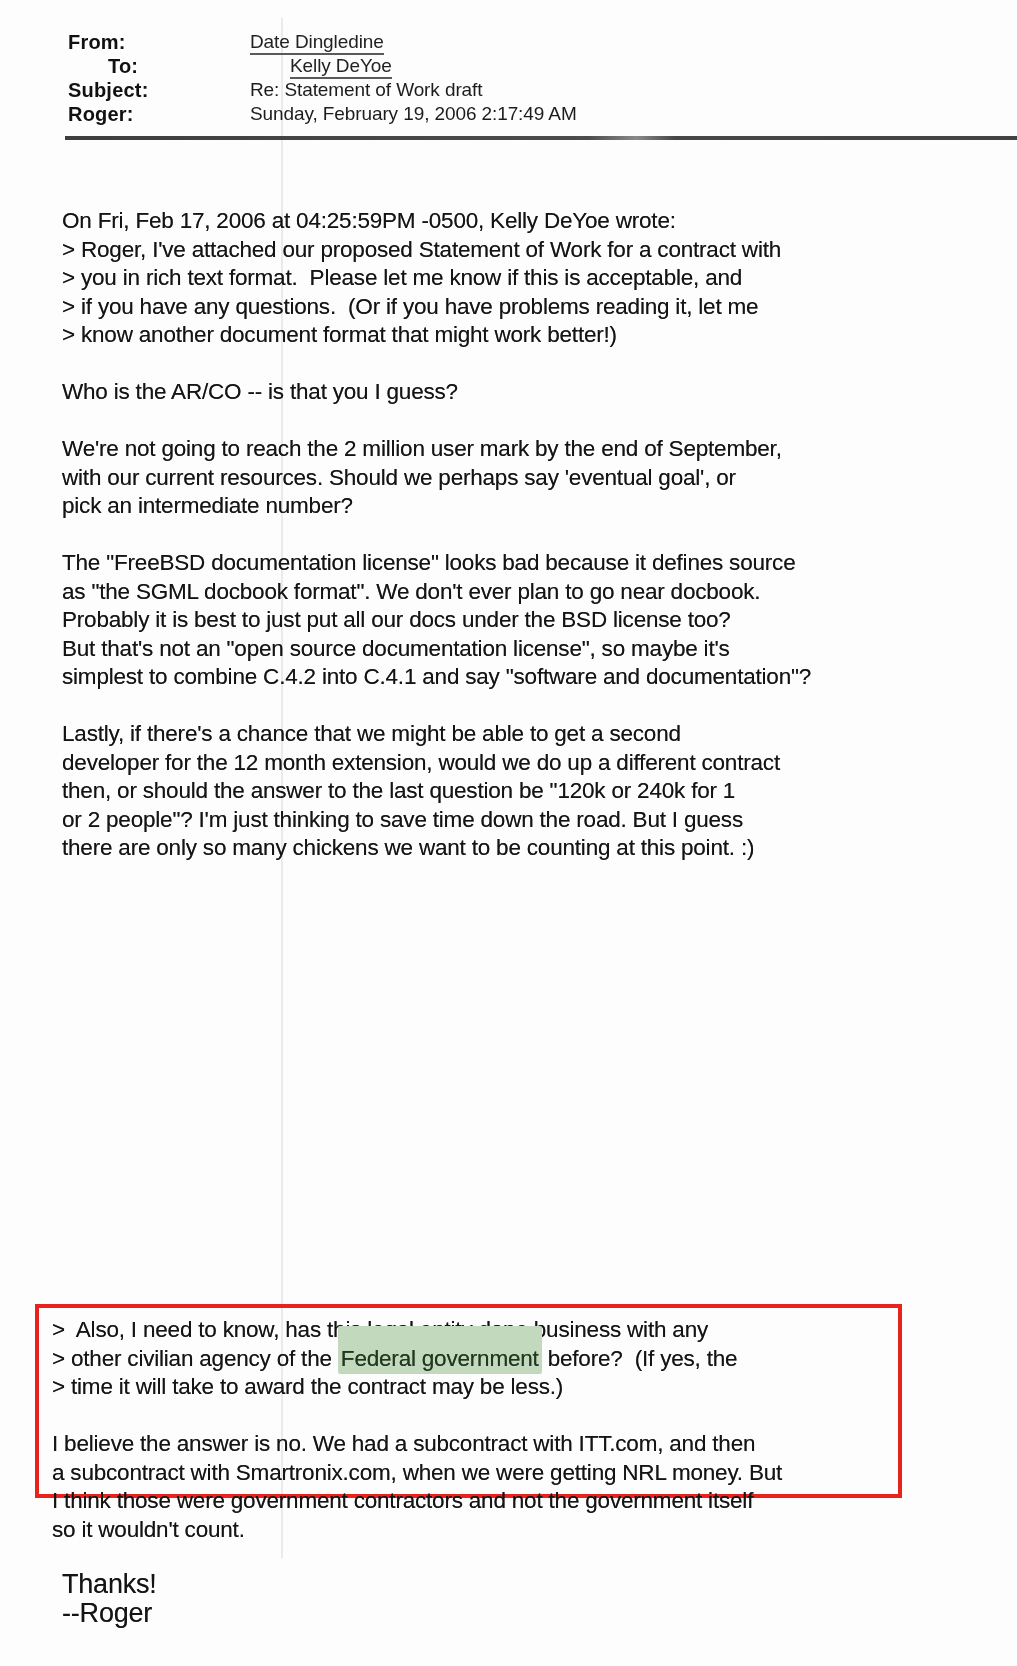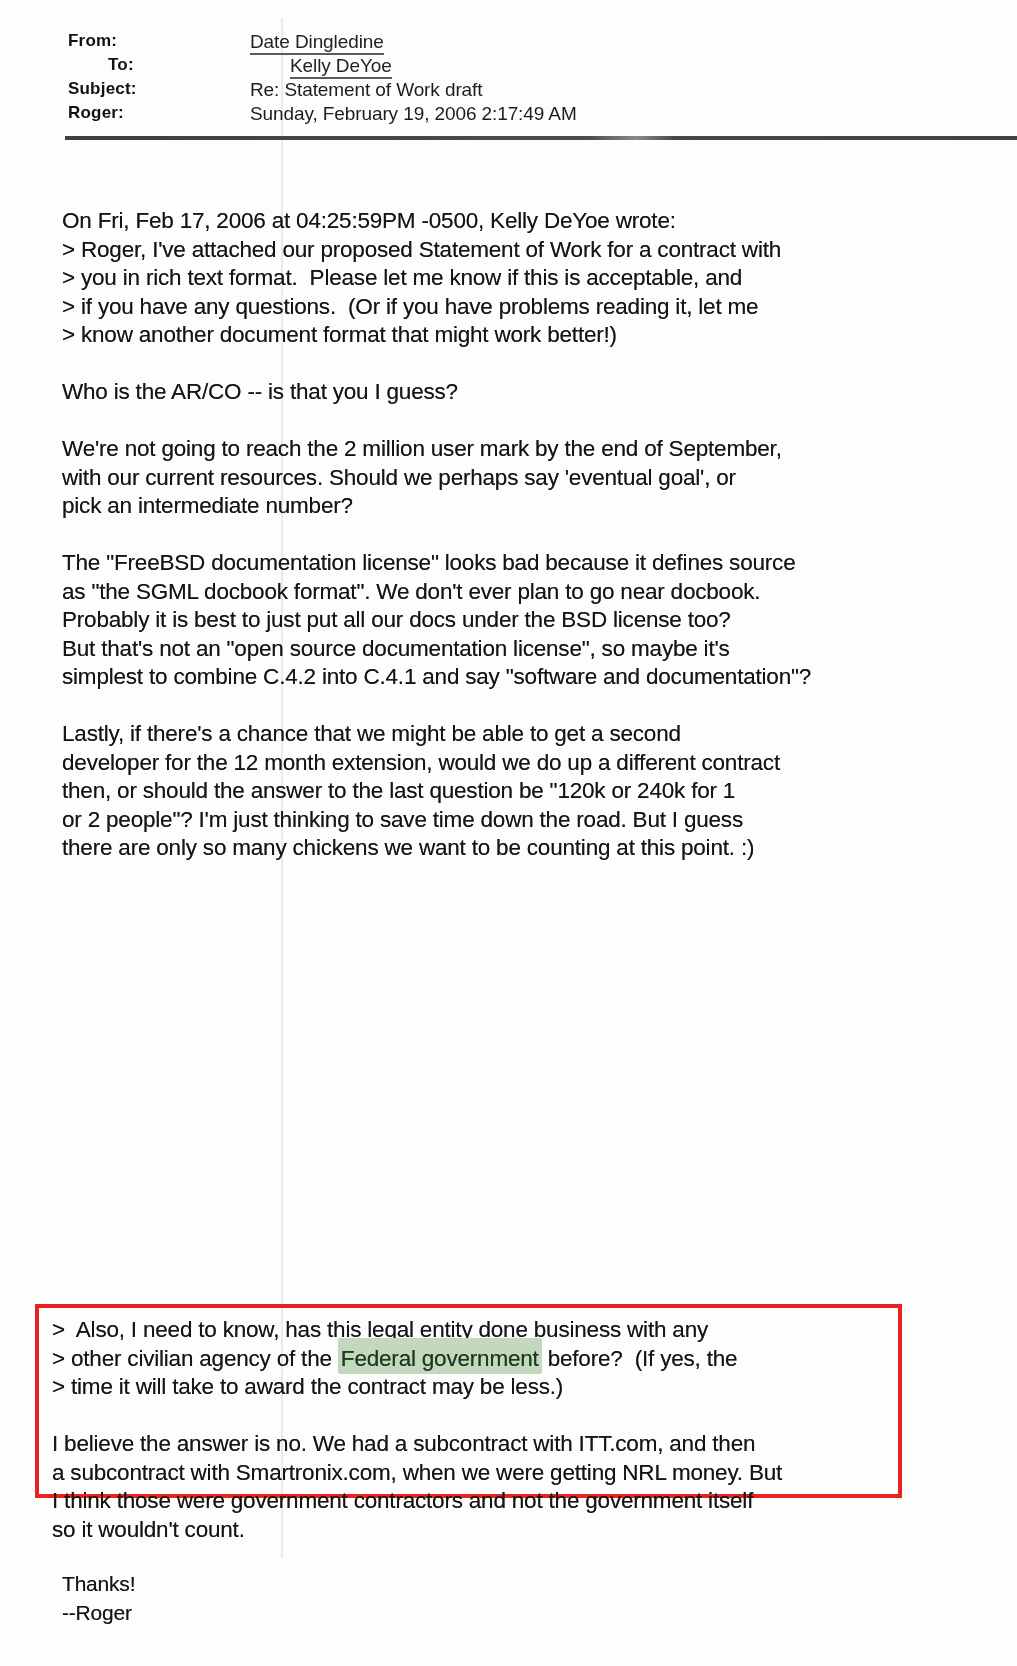--- a/index.html
+++ b/index.html
@@ -20,21 +20,21 @@
     top: 18px;
     width: 2px;
     height: 1540px;
     background: rgba(120,120,120,0.14);
   }
   
   .hdr-row { position: absolute; left: 68px; width: 900px; height: 24px; }
   .hdr-label {
     display: inline-block;
     width: 182px;
-    font-size: 17px;
+    font-size: 20px;
     font-weight: 700;
     letter-spacing: 0.2px;
     color: #111;
     vertical-align: top;
   }
   .hdr-value {
     display: inline-block;
     font-size: 19px;
     color: #1c1c1c;
     vertical-align: top;
@@ -87,30 +87,30 @@
     font-size: 22.5px;
     line-height: 28.5px;
     letter-spacing: -0.2px;
     white-space: pre-wrap;
     color: #141414;
     text-shadow: 0 0 0.5px rgba(0,0,0,0.55);
   }
   .green-mark {
     background: #c3d9bd;
     color: #20381f;
-    padding: 8px 3px 3px 3px;
+    padding: 20px 3px 3px 3px;
     border-radius: 2px;
   }
   
   .signature {
     position: absolute;
     left: 62px;
     top: 1570px;
     width: 400px;
-    font-size: 21px;
+    font-size: 27px;
     line-height: 28.5px;
     letter-spacing: -0.2px;
     white-space: pre-wrap;
     color: #141414;
     text-shadow: 0 0 0.5px rgba(0,0,0,0.55);
   }
 </style>
 </head>
 <body>
 

